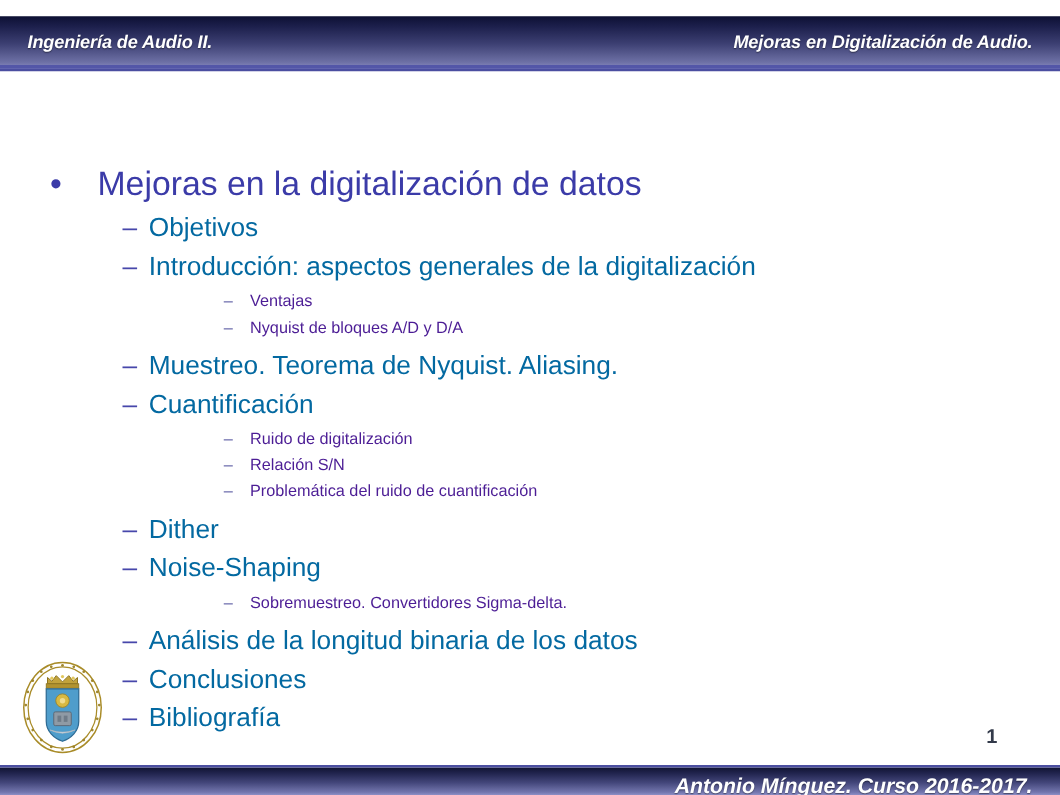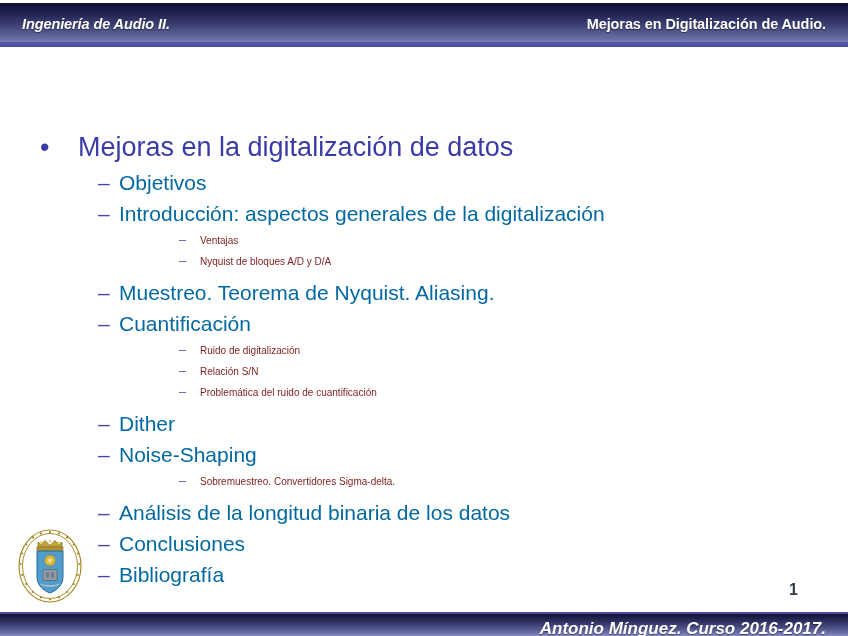--- a/index.html
+++ b/index.html
@@ -14,21 +14,21 @@
     position: relative;
     overflow: hidden;
     font-family: "Liberation Sans", sans-serif;
     background: #ffffff;
   }
 
   
   .header-bar {
     position: absolute;
     left: 0;
-    top: 3px;
+    top: 13px;
     width: 848px;
     height: 44px;
     background: linear-gradient(to bottom,
                 #0d1033 0%,
                 #1b1e4a 18%,
                 #3c3f72 52%,
                 #6e71a6 88%,
                 #8a8cc2 100%);
     border-bottom: 2px solid #4b4ea0;
     box-sizing: border-box;
@@ -52,20 +52,21 @@
     white-space: nowrap;
     text-shadow: 0 1px 1px rgba(0,0,0,0.45);
   }
   .header-title-right {
     position: absolute;
     right: 22px;
     top: 13px;
     color: #ffffff;
     font-size: 14.5px;
     font-weight: bold;
+    font-style: italic;
     letter-spacing: -0.1px;
     white-space: nowrap;
     text-shadow: 0 1px 1px rgba(0,0,0,0.45);
   }
 
   
   .slide-body {
     position: absolute;
     left: 0;
     top: 44px;
@@ -128,22 +129,22 @@
     margin-bottom: 0px;
   }
   .lvl3 .bullet {
     width: 21px;
     flex: 0 0 21px;
     color: #5c5ca3;
     font-size: 13px;
     line-height: 1;
   }
   .lvl3 .text {
-    color: #7f1d1d;
-    font-size: 10px;
+    color: #4c1d95;
+    font-size: 13px;
     line-height: 21px;
   }
 
   .group-gap-top { margin-top: 6px; }
 
   
   .logo {
     position: absolute;
     left: 16px;
     top: 527px;

